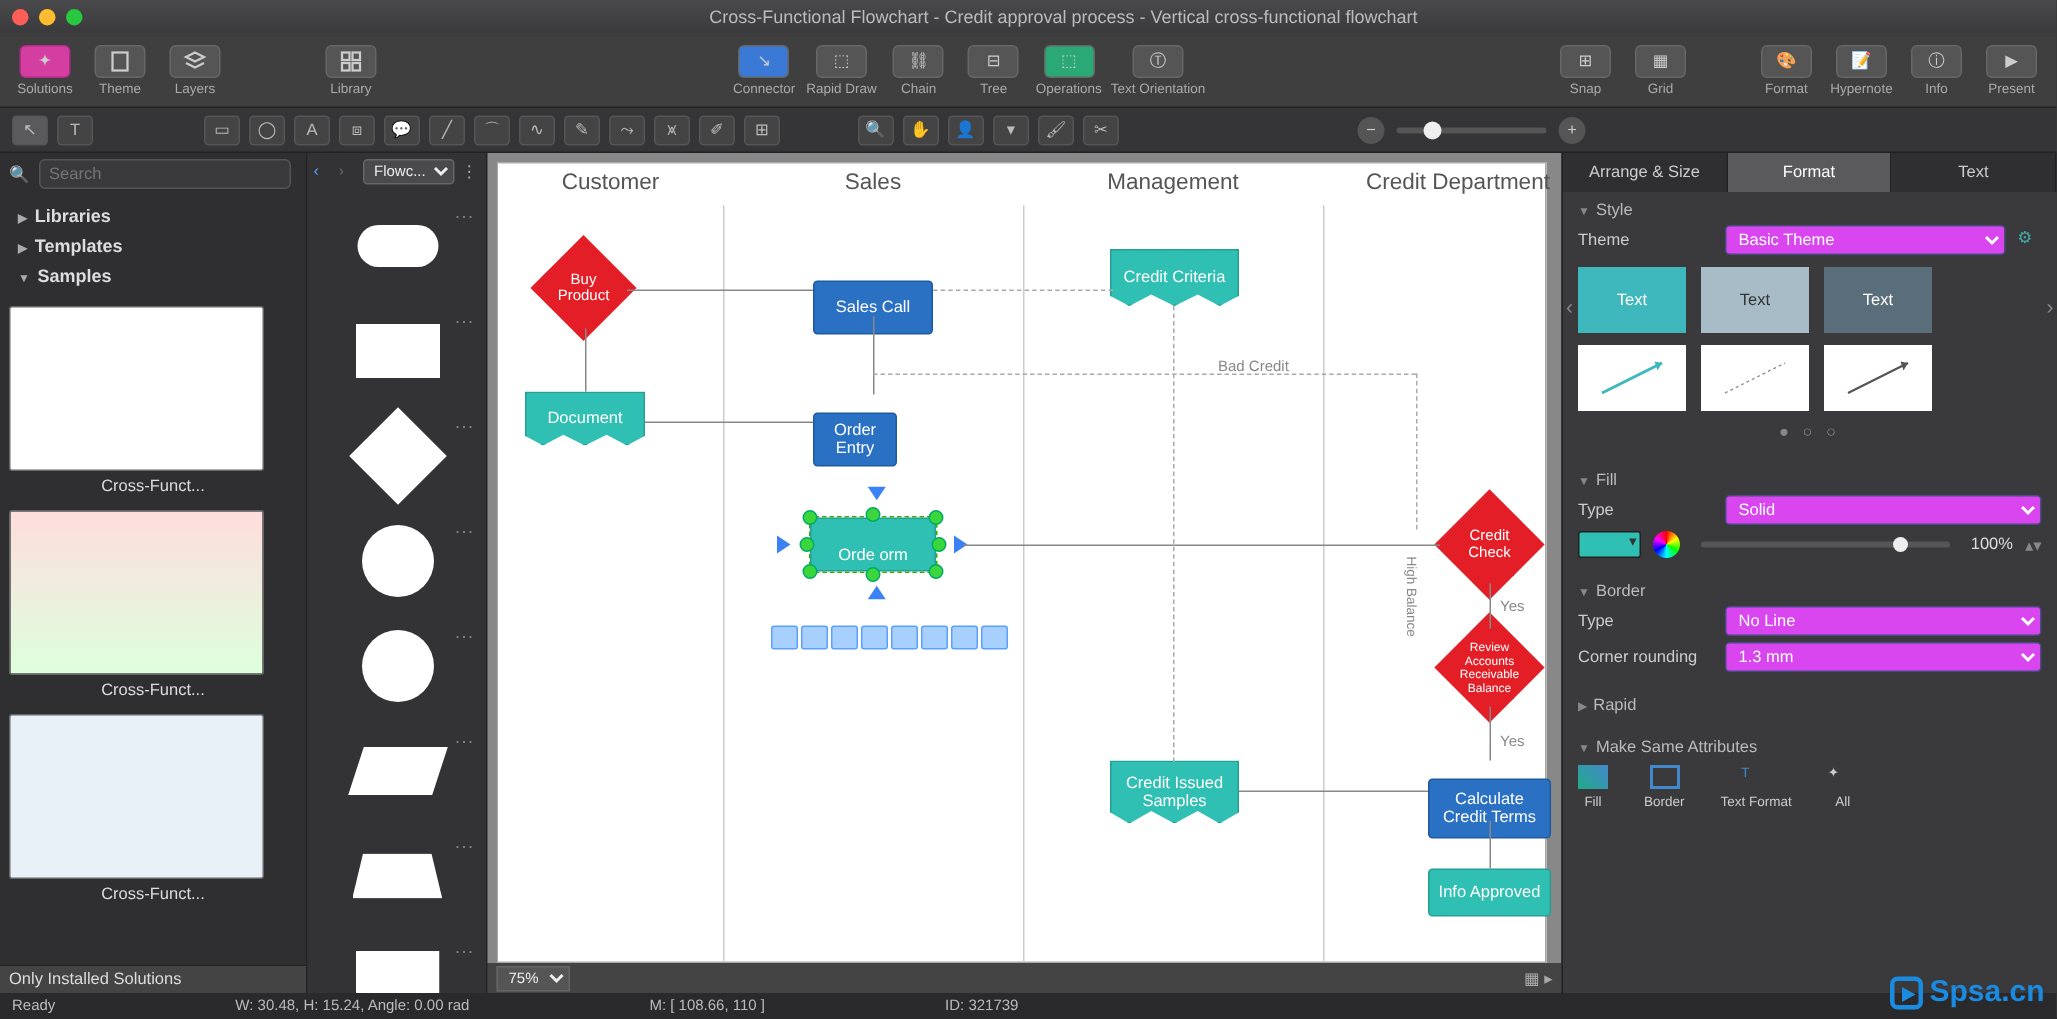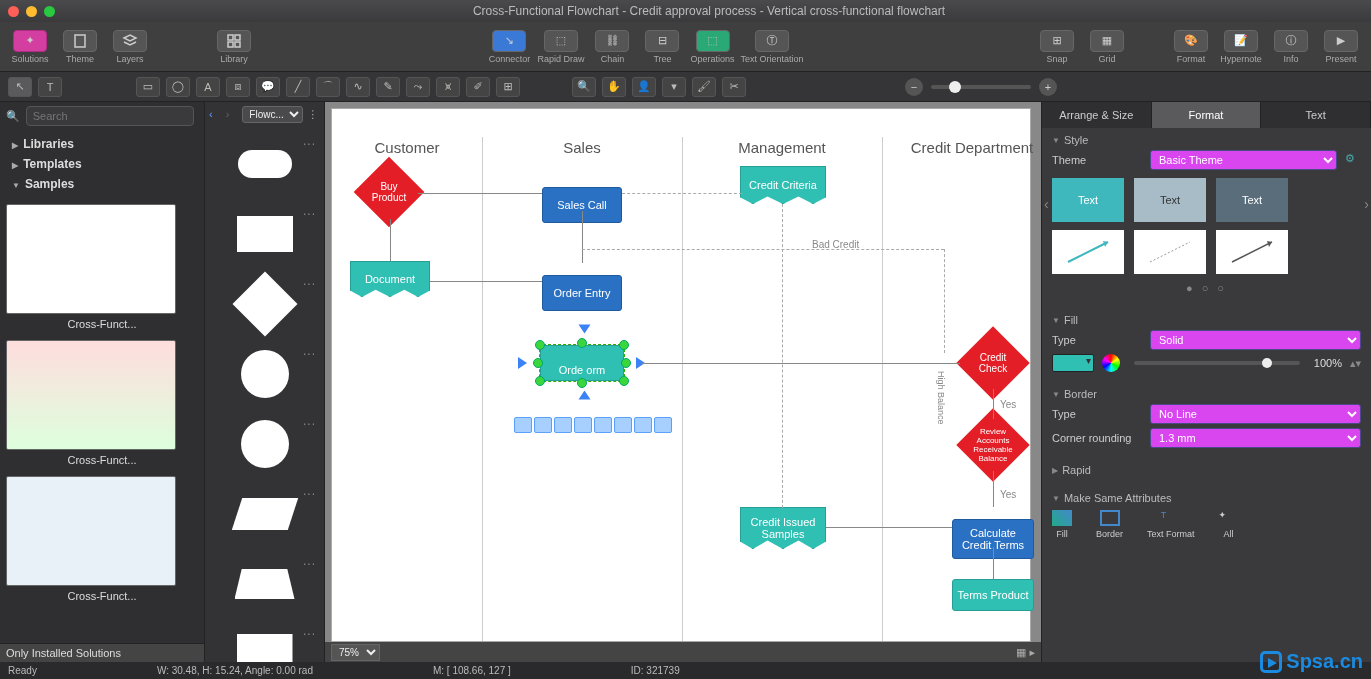--- a/index.html
+++ b/index.html
@@ -62,21 +62,21 @@
   .shape-diamond { width:46px; height:46px; background:#fff; transform:rotate(45deg); }
   .shape-circle { width:48px; height:48px; background:#fff; border-radius:50%; }
   .shape-para { width:56px; height:32px; background:#fff; transform:skewX(-18deg); }
   .shape-trap { width:60px; height:30px; background:#fff; clip-path: polygon(12% 0, 88% 0, 100% 100%, 0 100%); }
   .shape-doc { width:56px; height:40px; background:#fff; clip-path: polygon(0 0,100% 0,100% 85%,88% 100%,70% 82%,50% 100%,30% 82%,12% 100%,0 85%);}
   
   
   .canvasarea { flex:1; background:#2b2b2d; display:flex; flex-direction:column; }
   .canvas { flex:1; background:#888; padding:6px 10px 0 6px; overflow:hidden; }
   .page { width: 100%; height: 100%; background:#fff; border:1px solid #aaa; position:relative; color:#333; }
-  .lanehdr { position:absolute; top:4px; height:24px; font-size:15px; color:#555; text-align:center; font-weight:500;margin-top:26px;}
+  .lanehdr { position:absolute; top:4px; height:24px; font-size:15px; color:#555; text-align:center; font-weight:500;}
   .lanesep { position:absolute; top:28px; bottom:0; width:0; border-left:1px solid #ccc; }
 
   .fshape { position:absolute; display:flex; align-items:center; justify-content:center; color:#fff; font-size:11px; text-align:center; padding:4px; }
   .fbox-blue { background:#2a71c4; border:1px solid #1f5a9e; border-radius:3px;margin-top:12px; }
   .fbox-teal { background:#30bfb3; border:1px solid #26a096; border-radius:3px; }
   .fdiamond-red { background:#e31e26; transform:rotate(45deg); }
   .fdiamond-red span { transform:rotate(-45deg); display:block; font-size:10px; }
   .fdoc-teal { background:#30bfb3; border:1px solid #26a096; }
   .teal-wave { clip-path: polygon(0 0,100% 0,100% 82%,85% 100%,68% 80%,50% 100%,32% 80%,15% 100%,0 82%);}
   
@@ -357,21 +357,21 @@
         <div class="lanehdr" style="left:550px;width:180px">Credit Department</div>
         <div class="lanesep" style="left:150px"></div>
         <div class="lanesep" style="left:350px"></div>
         <div class="lanesep" style="left:550px"></div>
 
         <div class="fshape fdiamond-red" style="left:32px; top:58px; width:50px; height:50px">
             <span>Buy Product</span>
           </div>
         <div class="fshape fdoc-teal teal-wave" style="left:18px; top:152px; width:80px; height:36px">Document</div>
         <div class="fshape fbox-blue" style="left:210px; top:66px; width:80px; height:36px">Sales Call</div>
-        <div class="fshape fbox-blue" style="left:210px; top:154px; width:80px; height:36px">Order Entry</div>
+        <div class="fshape fbox-blue" style="left:210px; top:154px; width:56px; height:36px">Order Entry</div>
 
         <div class="fshape fbox-teal sel" style="left:208px; top:236px; width:84px; height:36px">
           <span>Orde   orm</span>
           <div class="handle" style="left:-6px;top:-6px"></div>
             <div class="handle" style="right:-6px;top:-6px"></div>
           <div class="handle" style="left:-6px;bottom:-6px"></div>
             <div class="handle" style="right:-6px;bottom:-6px"></div>
           <div class="handle" style="left:calc(50% - 5px);top:-8px"></div>
             <div class="handle" style="left:calc(50% - 5px);bottom:-8px"></div>
           <div class="handle" style="top:calc(50% - 5px);left:-8px"></div>
@@ -393,21 +393,21 @@
         </div>
 
         <div class="fshape fdoc-teal teal-wave" style="left:408px; top:57px; width:86px; height:38px">Credit Criteria</div>
         <div class="fshape fdiamond-red" style="left:635px; top:228px; width:52px; height:52px">
             <span>Credit Check</span>
           </div>
         <div class="fshape fdiamond-red" style="left:635px; top:310px; width:52px; height:52px">
             <span style="font-size:8px">Review Accounts Receivable Balance</span>
           </div>
         <div class="fshape fbox-blue" style="left:620px; top:398px; width:82px; height:40px">Calculate Credit Terms</div>
-        <div class="fshape fbox-teal" style="left:620px; top:470px; width:82px; height:32px">Terms Product</div>
+        <div class="fshape fbox-teal" style="left:620px; top:470px; width:82px; height:32px">Info Approved</div>
         <div class="fshape fdoc-teal teal-wave" style="left:408px; top:398px; width:86px; height:42px">Credit Issued Samples</div>
 
         <div class="arrow h" style="left:86px; top:84px; width:124px"></div>
         <div class="arrow v" style="left:58px; top:110px; height:42px"></div>
         <div class="arrow v" style="left:250px; top:102px; height:52px"></div>
         <div class="arrow h dashed" style="left:290px; top:84px; width:120px"></div>
         <div class="arrow h" style="left:98px; top:172px; width:112px"></div>
         <div class="arrow h" style="left:310px; top:254px; width:318px"></div>
         <div class="arrow v" style="left:661px; top:280px; height:30px"></div>
         <div class="arrow v" style="left:661px; top:362px; height:36px"></div>
@@ -521,20 +521,20 @@
             <span>All</span>
           </div>
       </div>
     </div>
   </div>
 </div>
 
 <div class="status">
   <span>Ready</span>
   <span>W: 30.48,  H: 15.24,  Angle: 0.00 rad</span>
-  <span>M: [ 108.66, 127 ]</span>
+  <span>M: [ 108.66, 110 ]</span>
   <span>ID: 321739</span>
 </div>
 
 <div class="watermark">
   <div class="wicon"></div>
   <span>Spsa.cn</span>
 </div>
 
 </body></html>

